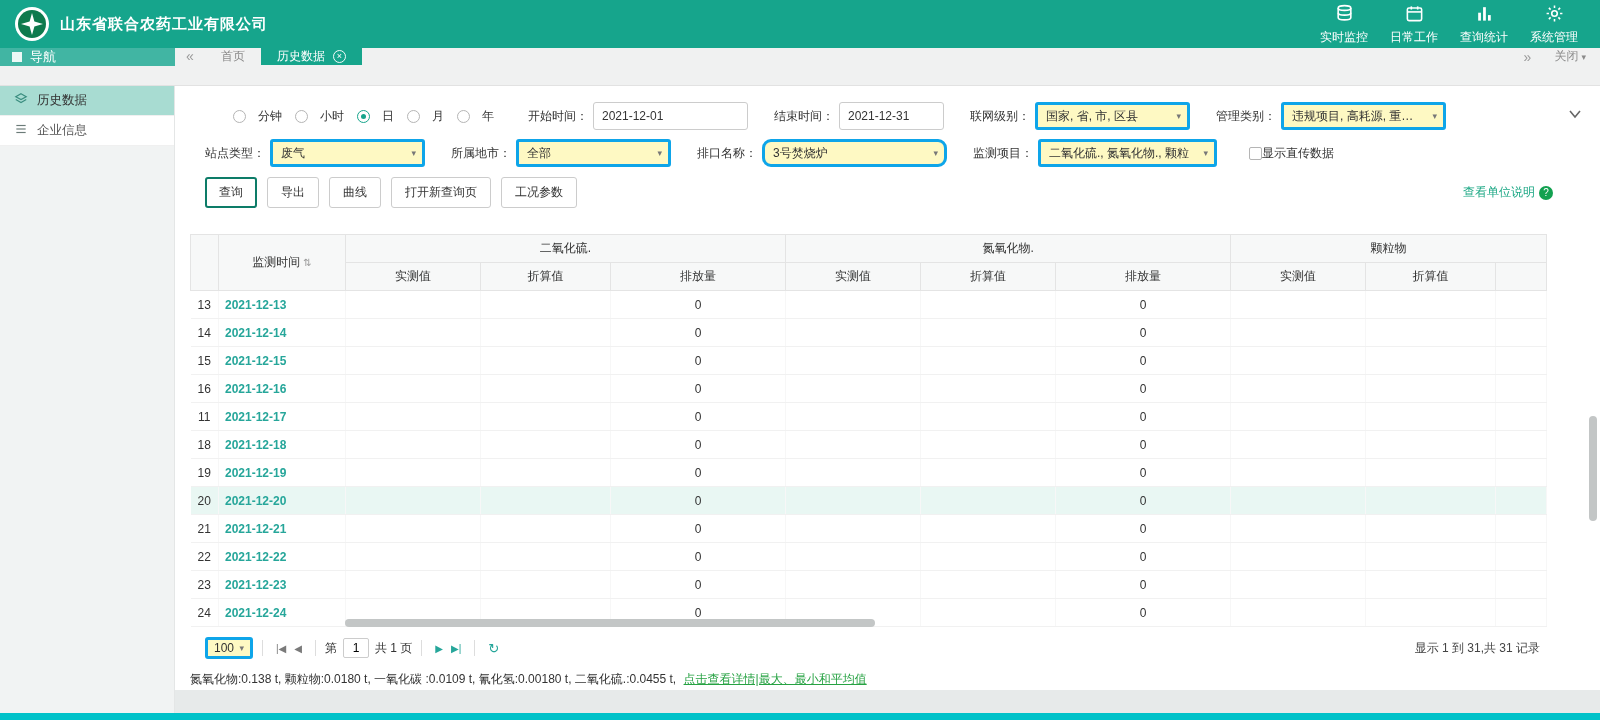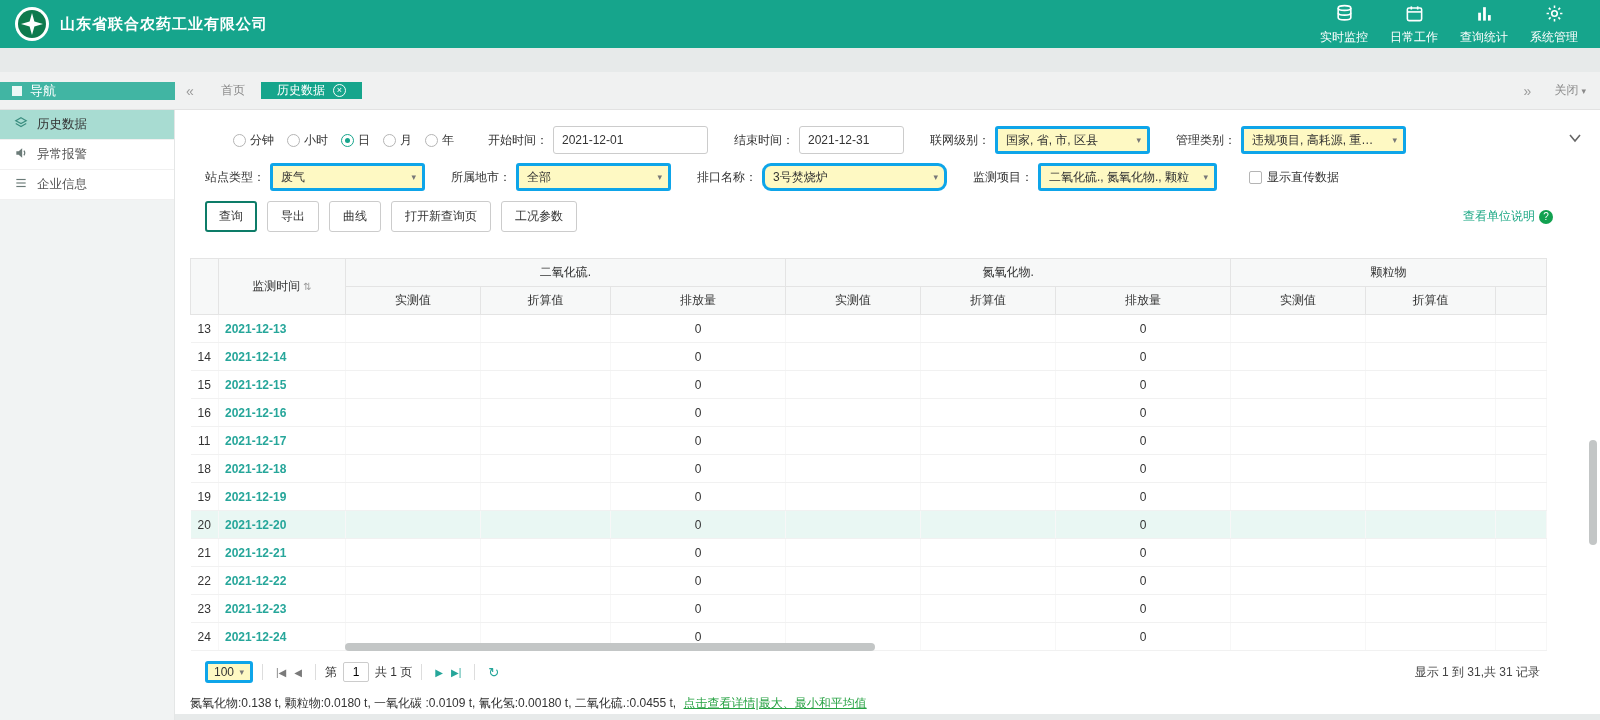--- a/index.html
+++ b/index.html
@@ -9,21 +9,21 @@
 
   
   .topbar { height:48px; background:#16a58c; display:flex; align-items:center; padding:0 14px; }
   .logo { width:36px; height:36px; flex:0 0 36px; }
   .company { color:#fff; font-size:15px; font-weight:bold; margin-left:10px; letter-spacing:1px; }
   .top-nav { margin-left:auto; display:flex; gap:6px; }
   .top-nav-item { width:64px; display:flex; flex-direction:column; align-items:center; gap:3px; color:#fff; padding-top:2px; }
   .top-nav-item svg { width:19px; height:19px; }
 
   
-  .tabbar { height:38px; background:#f0f1f1; display:flex; align-items:center; border-bottom:1px solid #e2e2e2;margin-top:24px; }
+  .tabbar { height:38px; background:#f0f1f1; display:flex; align-items:flex-start; border-bottom:1px solid #e2e2e2; }
   .nav-seg { width:175px; flex:0 0 175px; background:#41b5a3; color:#fff; display:flex; align-items:center; gap:8px; padding-left:12px; font-size:13px; }
   .nav-seg .sq { width:10px; height:10px; background:#fff; opacity:.9; display:inline-block; }
   .tab-scroll { width:30px; display:flex; align-items:center; justify-content:center; color:#9a9a9a; font-size:14px; }
   .tab { display:flex; align-items:center; padding:0 16px; color:#8a8a8a; }
   .tab.active { background:#16a58c; color:#fff; gap:8px; }
   .tab-close { width:13px; height:13px; border:1px solid rgba(255,255,255,.95); border-radius:50%; font-size:9px; line-height:11px; text-align:center; }
   .tabbar-right { margin-left:auto; display:flex; align-items:center; gap:12px; padding-right:14px; color:#8a8a8a; }
   .close-dd { display:flex; align-items:center; gap:3px; }
 
   
@@ -33,33 +33,33 @@
   .side-item.active { background:#a8dcd2; color:#333; }
   .side-item svg { width:14px; height:14px; }
   .content { flex:1; position:relative; }
   .panel { background:#fff; height:604px; padding:0 15px; position:relative; }
 
   
   .filter-row { display:flex; align-items:center; padding-left:15px; }
   .filter-row1 { padding-top:16px; }
   .filter-row2 { margin-top:9px; }
   .radio-group { display:flex; align-items:center; gap:13px; margin-left:28px; margin-right:34px; }
-  .radio { display:flex; align-items:center; gap:4px; }
+  .radio { display:flex; align-items:center; gap:12px; }
   .rb { width:13px; height:13px; border:1px solid #b5b5b5; border-radius:50%; background:#fff; position:relative; display:inline-block; }
   .radio.checked .rb { border-color:#16a58c; }
   .radio.checked .rb::after { content:""; position:absolute; inset:3px; border-radius:50%; background:#16a58c; }
   .field { display:flex; align-items:center; margin-right:26px; }
   .field .flabel { margin-right:5px; white-space:nowrap; }
   .txt { height:28px; border:1px solid #ccc; border-radius:3px; padding:0 8px; font-size:12px; color:#333; width:155px; font-family:inherit; }
   .txt.short { width:105px; }
   .select { height:28px; border:3px solid #0ea5e9; border-radius:3px; background:#fef9c3; display:flex; align-items:center; padding:0 18px 0 8px; position:relative; width:155px; }
   .select.w185 { width:185px;border-radius:9px; }  .select.w167 { width:179px; }  .select.w165 { width:165px; }
   .select .val { white-space:nowrap; overflow:hidden; text-overflow:ellipsis; width:100%; }
   .select .arr { position:absolute; right:6px; color:#777; font-size:9px; }
-  .chk-wrap { display:flex; align-items:center; gap:5px; margin-left:6px; }
+  .chk-wrap { display:flex; align-items:center; margin-left:6px; }
   .cb { width:13px; height:13px; border:1px solid #b5b5b5; border-radius:2px; background:#fff; display:inline-block; }
   .collapse-btn { position:absolute; top:22px; right:18px; }
 
   
   .btn-row { display:flex; align-items:center; margin-top:10px; padding-left:15px; gap:10px; }
   .btn { background:#fff; border:1px solid #ccc; border-radius:3px; padding:6px 13px; font-size:12px; color:#333; font-family:inherit; }
   .btn-query { border:2px solid #0d7c68; padding:5px 12px; }
   .unit-help { margin-left:auto; margin-right:32px; color:#1ba784; display:flex; align-items:center; gap:4px; }
   .q-badge { width:14px; height:14px; border-radius:50%; background:#12a150; color:#fff; font-size:10px; line-height:14px; text-align:center; display:inline-block; }
 
@@ -161,27 +161,20 @@
 </div>
 
 <div class="main">
   <aside class="sidebar" data-interactable="false">
     <div class="side-item active" data-interactable="true">
       <span data-interactable="false"><svg viewBox="0 0 24 24" fill="none" stroke="#3a8d7f" stroke-width="2">
             <path d="M12 3 L21 8 L12 13 L3 8 Z"></path>
             <path d="M3 13 L12 18 L21 13"></path>
           </svg></span>
       <span data-interactable="false">历史数据</span>
-    </div>
-    <div class="side-item" data-interactable="true">
-      <span data-interactable="false"><svg viewBox="0 0 24 24" fill="none" stroke="#6b7b78" stroke-width="2">
-            <path d="M4 9v6h4l6 5V4L8 9Z" fill="#6b7b78" stroke="none"></path>
-            <path d="M17 8c1.5 2 1.5 6 0 8"></path>
-          </svg></span>
-      <span data-interactable="false">异常报警</span>
     </div>
     <div class="side-item" data-interactable="true">
       <span data-interactable="false"><svg viewBox="0 0 24 24" fill="none" stroke="#6b7b78" stroke-width="2">
             <line x1="4" y1="6" x2="20" y2="6"></line>
             <line x1="4" y1="12" x2="20" y2="12"></line>
             <line x1="4" y1="18" x2="20" y2="18"></line>
           </svg></span>
       <span data-interactable="false">企业信息</span>
     </div>
   </aside>

